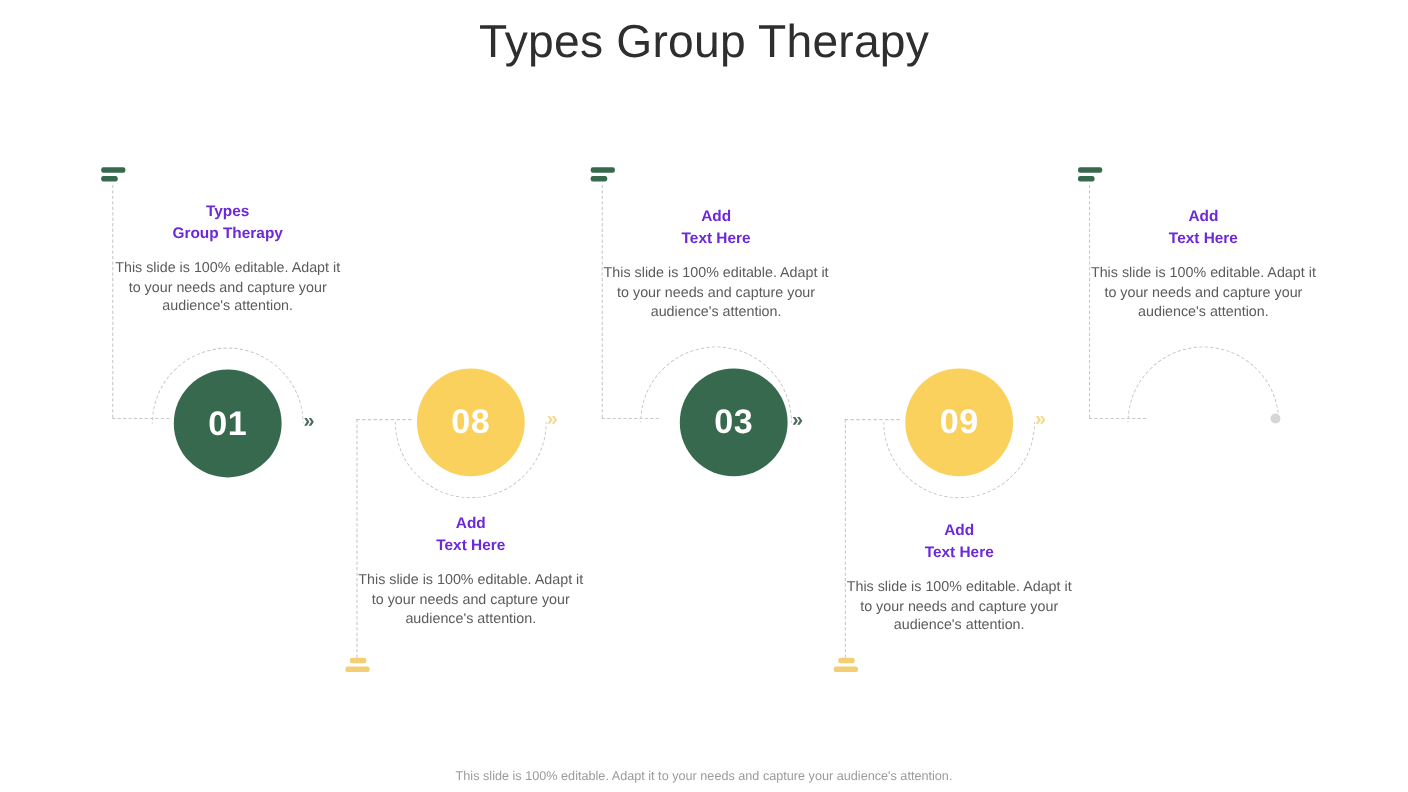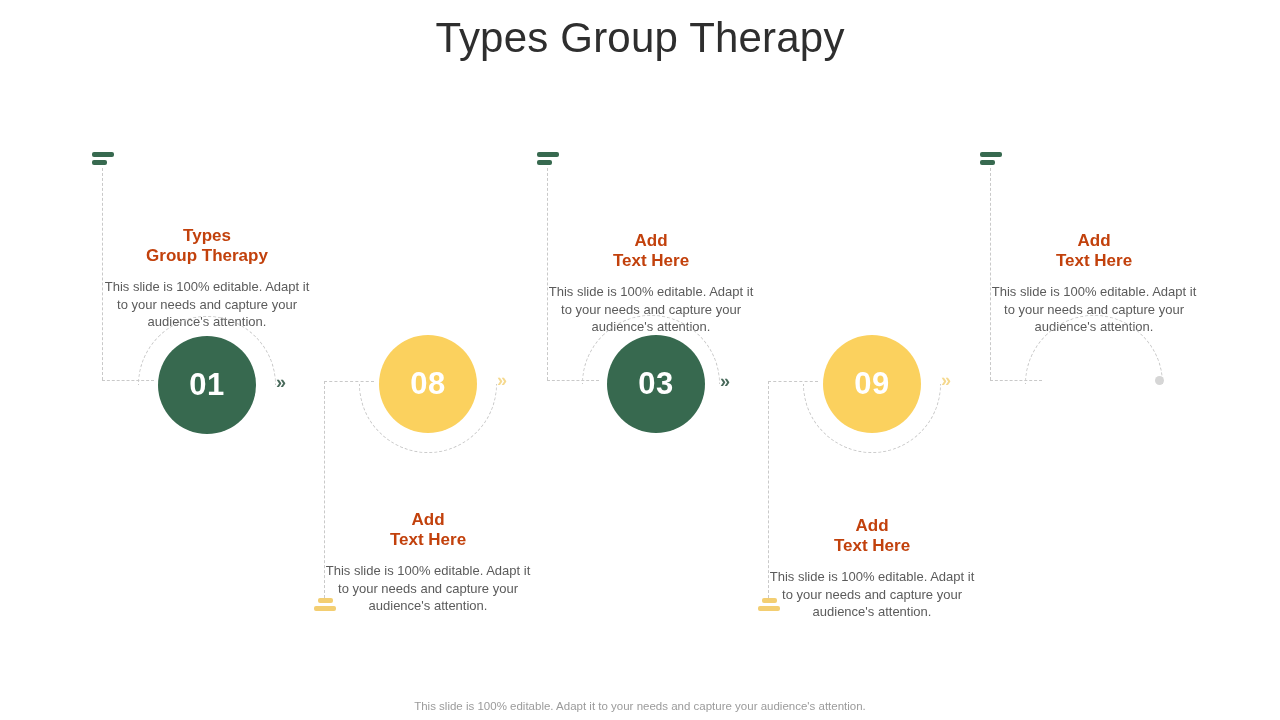--- a/index.html
+++ b/index.html
@@ -92,26 +92,25 @@
     transform: rotate(-45deg);
   }
 
   
   .txt-block {
     position: absolute;
     width: 210px;
     text-align: center;
   }
   .txt-head {
-    font-size: 17px;
+    font-size: 14px;
     font-weight: bold;
-    color: #c2410c;
+    color: #6d28d9;
     line-height: 19.5px;
     white-space: pre-line;
-    margin-top: 44px;
   }
   .txt-body {
     margin-top: 13px;
     font-size: 13px;
     color: #5b5b5b;
     line-height: 17.5px;
   }
 
   
   .chev {
@@ -223,21 +222,21 @@
     <div class="conn-v" style="left:2px; top:168px; height:212px;"></div>
     <div class="conn-h" style="left:2px; top:380px; width:52px;"></div>
 
     <div class="txt-block" style="left:1px; top:187px;">
       <div class="txt-head">Add
 Text Here</div>
       <div class="txt-body">This slide is 100% editable. Adapt it to your needs and capture your audience's attention.</div>
     </div>
 
     <div class="ring top-half" style="left:37px; top:315px;"></div>
-    <div class="circle green" style="left:62px; top:335px;">
+    <div class="circle green" style="left:73px; top:335px;">
       <span>03</span>
     </div>
     <div class="chev green" style="left:175px; top:371px;">»</div>
   </div>
 
   <div class="step" style="left:766px;">
     <div class="conn-h" style="left:2px; top:381px; width:50px;"></div>
     <div class="conn-v" style="left:2px; top:381px; height:222px;"></div>
     <div class="marker yellow" style="left:-8px; top:598px;">
       <div class="bar b1"></div>

